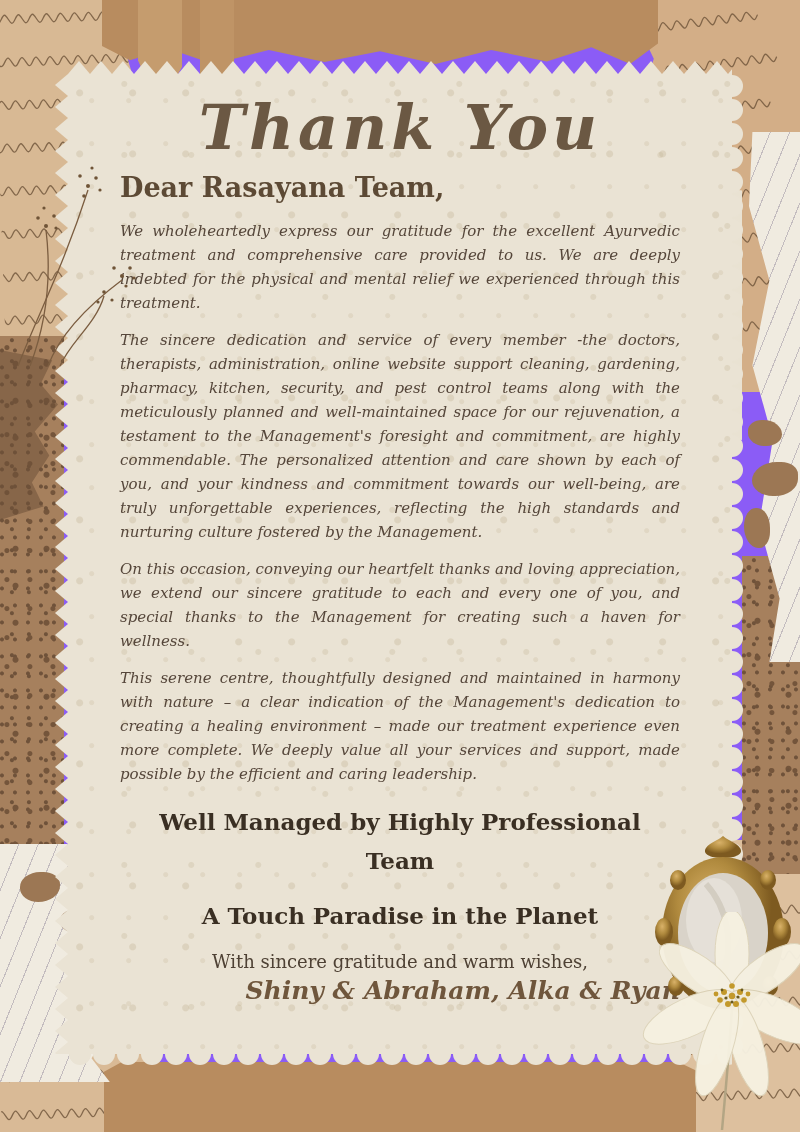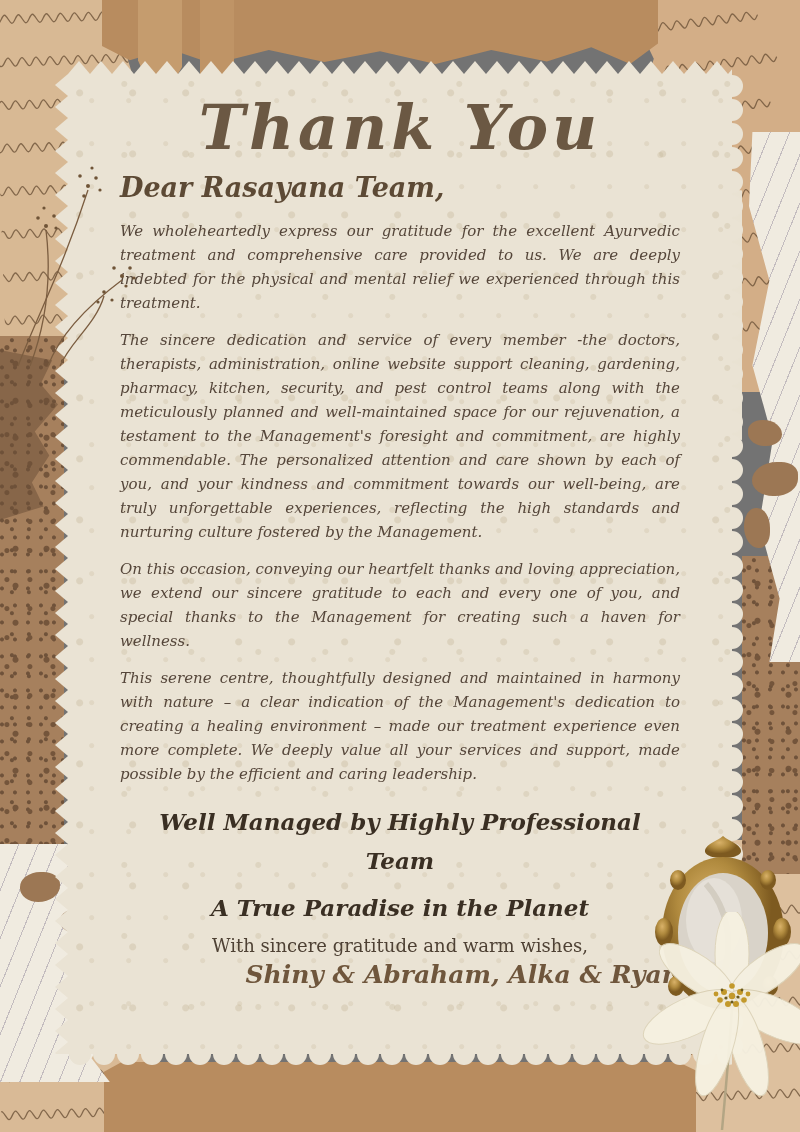--- a/index.html
+++ b/index.html
@@ -1,18 +1,18 @@
 <!DOCTYPE html>
 <html><head>
 <meta charset="utf-8">
 <style>
   html,body{margin:0;padding:0;background:#8d7357;}
   .stage{
     position:relative;width:800px;height:1132px;margin:0 auto;overflow:hidden;
-    background:#737373;font-family:"DejaVu Serif", serif;
+    background:#8b5cf6;font-family:"DejaVu Serif", serif;
   }
   
   .hw{position:absolute;z-index:1;overflow:hidden;}
   .hw svg{display:block;transform:rotate(-2deg);}
   .hw-tl{left:0;top:0;width:132px;height:368px;background:#d8b994;
     clip-path:polygon(0 0,100% 0,91% 9%,100% 20%,89% 33%,97% 47%,87% 62%,96% 77%,89% 89%,97% 100%,0 100%);}
   .hw-tr{right:0;top:0;width:170px;height:392px;background:#d3ae87;
     clip-path:polygon(0 0,100% 0,100% 100%,10% 100%,2% 86%,12% 72%,3% 58%,13% 43%,4% 29%,14% 15%,4% 6%);}
   .hw-tr svg{transform:rotate(-7deg);}
   .hw-bl{left:0;bottom:0;width:160px;height:112px;background:#d9ba96;
@@ -69,24 +69,24 @@
     background-size:53px 61px,37px 43px,67px 71px;}
   .edge{position:absolute;display:block;}
   .edge-top{left:0;top:-13px;width:664px;height:13px;}
   .edge-bottom{left:0;top:979px;width:664px;height:13px;}
   .edge-left{left:-13px;top:0;width:13px;height:980px;}
   .edge-right{left:663px;top:0;width:13px;height:980px;}
   .paper-core{position:relative;width:100%;height:100%;padding:10px 52px;box-sizing:border-box;}
   
   .heading{font-style:italic;font-weight:700;font-size:62px;line-height:1.1;letter-spacing:4px;
     color:#6b5843;text-align:center;margin:10px 0 0;}
-  .salutation{font-style:italic;font-weight:600;font-size:27px;color:#5d4a35;margin:10px 0 16px;}
+  .salutation{font-weight:600;font-size:27px;color:#5d4a35;margin:10px 0 16px;}
   .body-text p{font-size:15px;line-height:24px;color:#55463a;text-align:justify;margin:13px 0 0;font-style:italic;}
   .highlights{margin-top:16px;}
-  .highlight{font-style:italic;font-weight:700;font-size:23px;line-height:39px;color:#3a2f23;text-align:center;margin:8px;}
+  .highlight{font-weight:700;font-size:23px;line-height:39px;color:#3a2f23;text-align:center;margin:16px;}
   .closing{font-size:18px;color:#4e4134;text-align:center;margin:0 0 0;}
   .signature{font-style:italic;font-weight:600;font-size:25px;color:#6f563c;text-align:right;margin:4px 0 0;}
   
   .decor{position:absolute;}
   .dried-flower{left:0;top:128px;z-index:5;}
   .mirror{left:648px;top:836px;z-index:5;}
   .pressed-flower{left:612px;top:912px;z-index:6;}
 </style>
 </head>
 <body>
@@ -192,21 +192,21 @@
       <h1 class="heading">Thank You</h1>
       <div class="salutation">Dear Rasayana Team,</div>
       <div class="body-text">
         <p>We wholeheartedly express our gratitude for the excellent Ayurvedic treatment and comprehensive care provided to us. We are deeply indebted for the physical and mental relief we experienced through this treatment.</p>
         <p>The sincere dedication and service of every member -the doctors, therapists, administration, online website support cleaning, gardening, pharmacy, kitchen, security, and pest control teams along with the meticulously planned and well-maintained space for our rejuvenation, a testament to the Management's foresight and commitment, are highly commendable. The personalized attention and care shown by each of you, and your kindness and commitment towards our well-being, are truly unforgettable experiences, reflecting the high standards and nurturing culture fostered by the Management.</p>
         <p>On this occasion, conveying our heartfelt thanks and loving appreciation, we extend our sincere gratitude to each and every one of you, and special thanks to the Management for creating such a haven for wellness.</p>
         <p>This serene centre, thoughtfully designed and maintained in harmony with nature – a clear indication of the Management's dedication to creating a healing environment – made our treatment experience even more complete. We deeply value all your services and support, made possible by the efficient and caring leadership.</p>
       </div>
       <div class="highlights">
         <p class="highlight">Well Managed by Highly Professional Team</p>
-        <p class="highlight">A True Paradise in the Planet</p>
+        <p class="highlight">A Touch Paradise in the Planet</p>
       </div>
       <div class="closing">With sincere gratitude and warm wishes,</div>
       <div class="signature">Shiny &amp; Abraham, Alka &amp; Ryan</div>
     </div>
   </div>
 
   <svg class="decor dried-flower" width="170" height="240">
     <g fill="none" stroke="#7b5d40" stroke-width="1.3">
       <path d="M18,238 C38,186 62,142 88,62"></path>
       <path d="M30,238 C46,196 52,152 46,102"></path>

